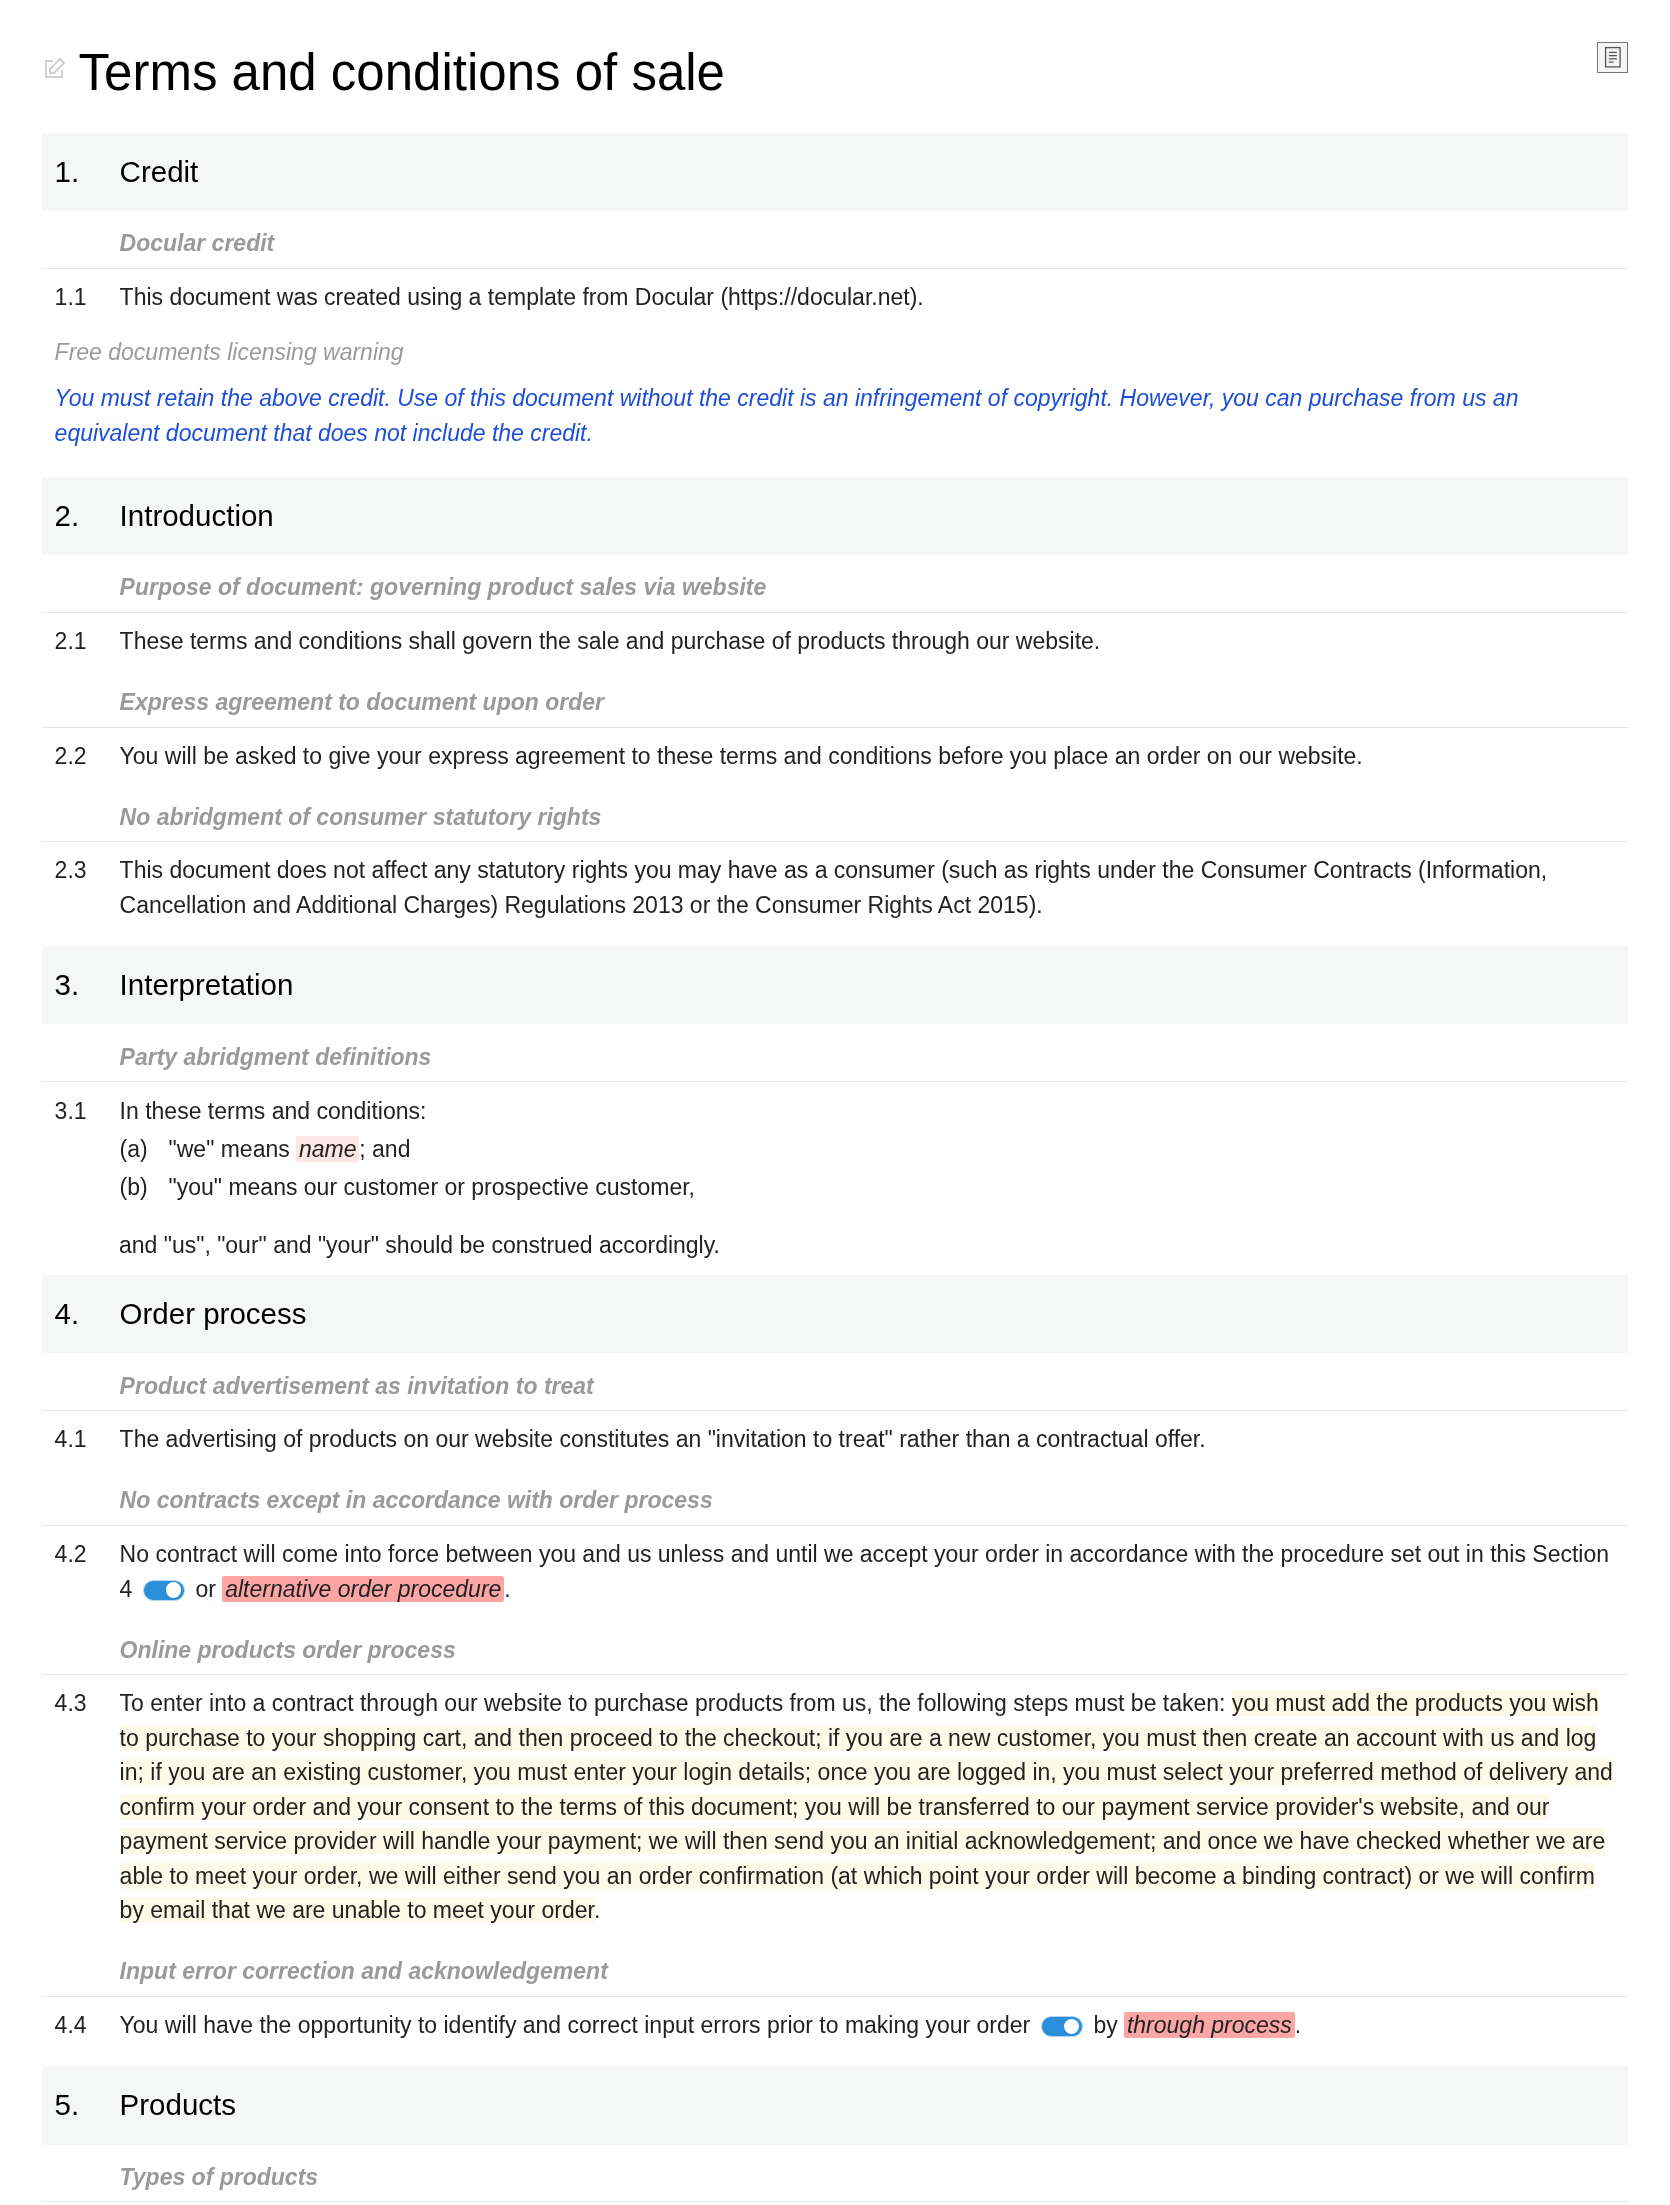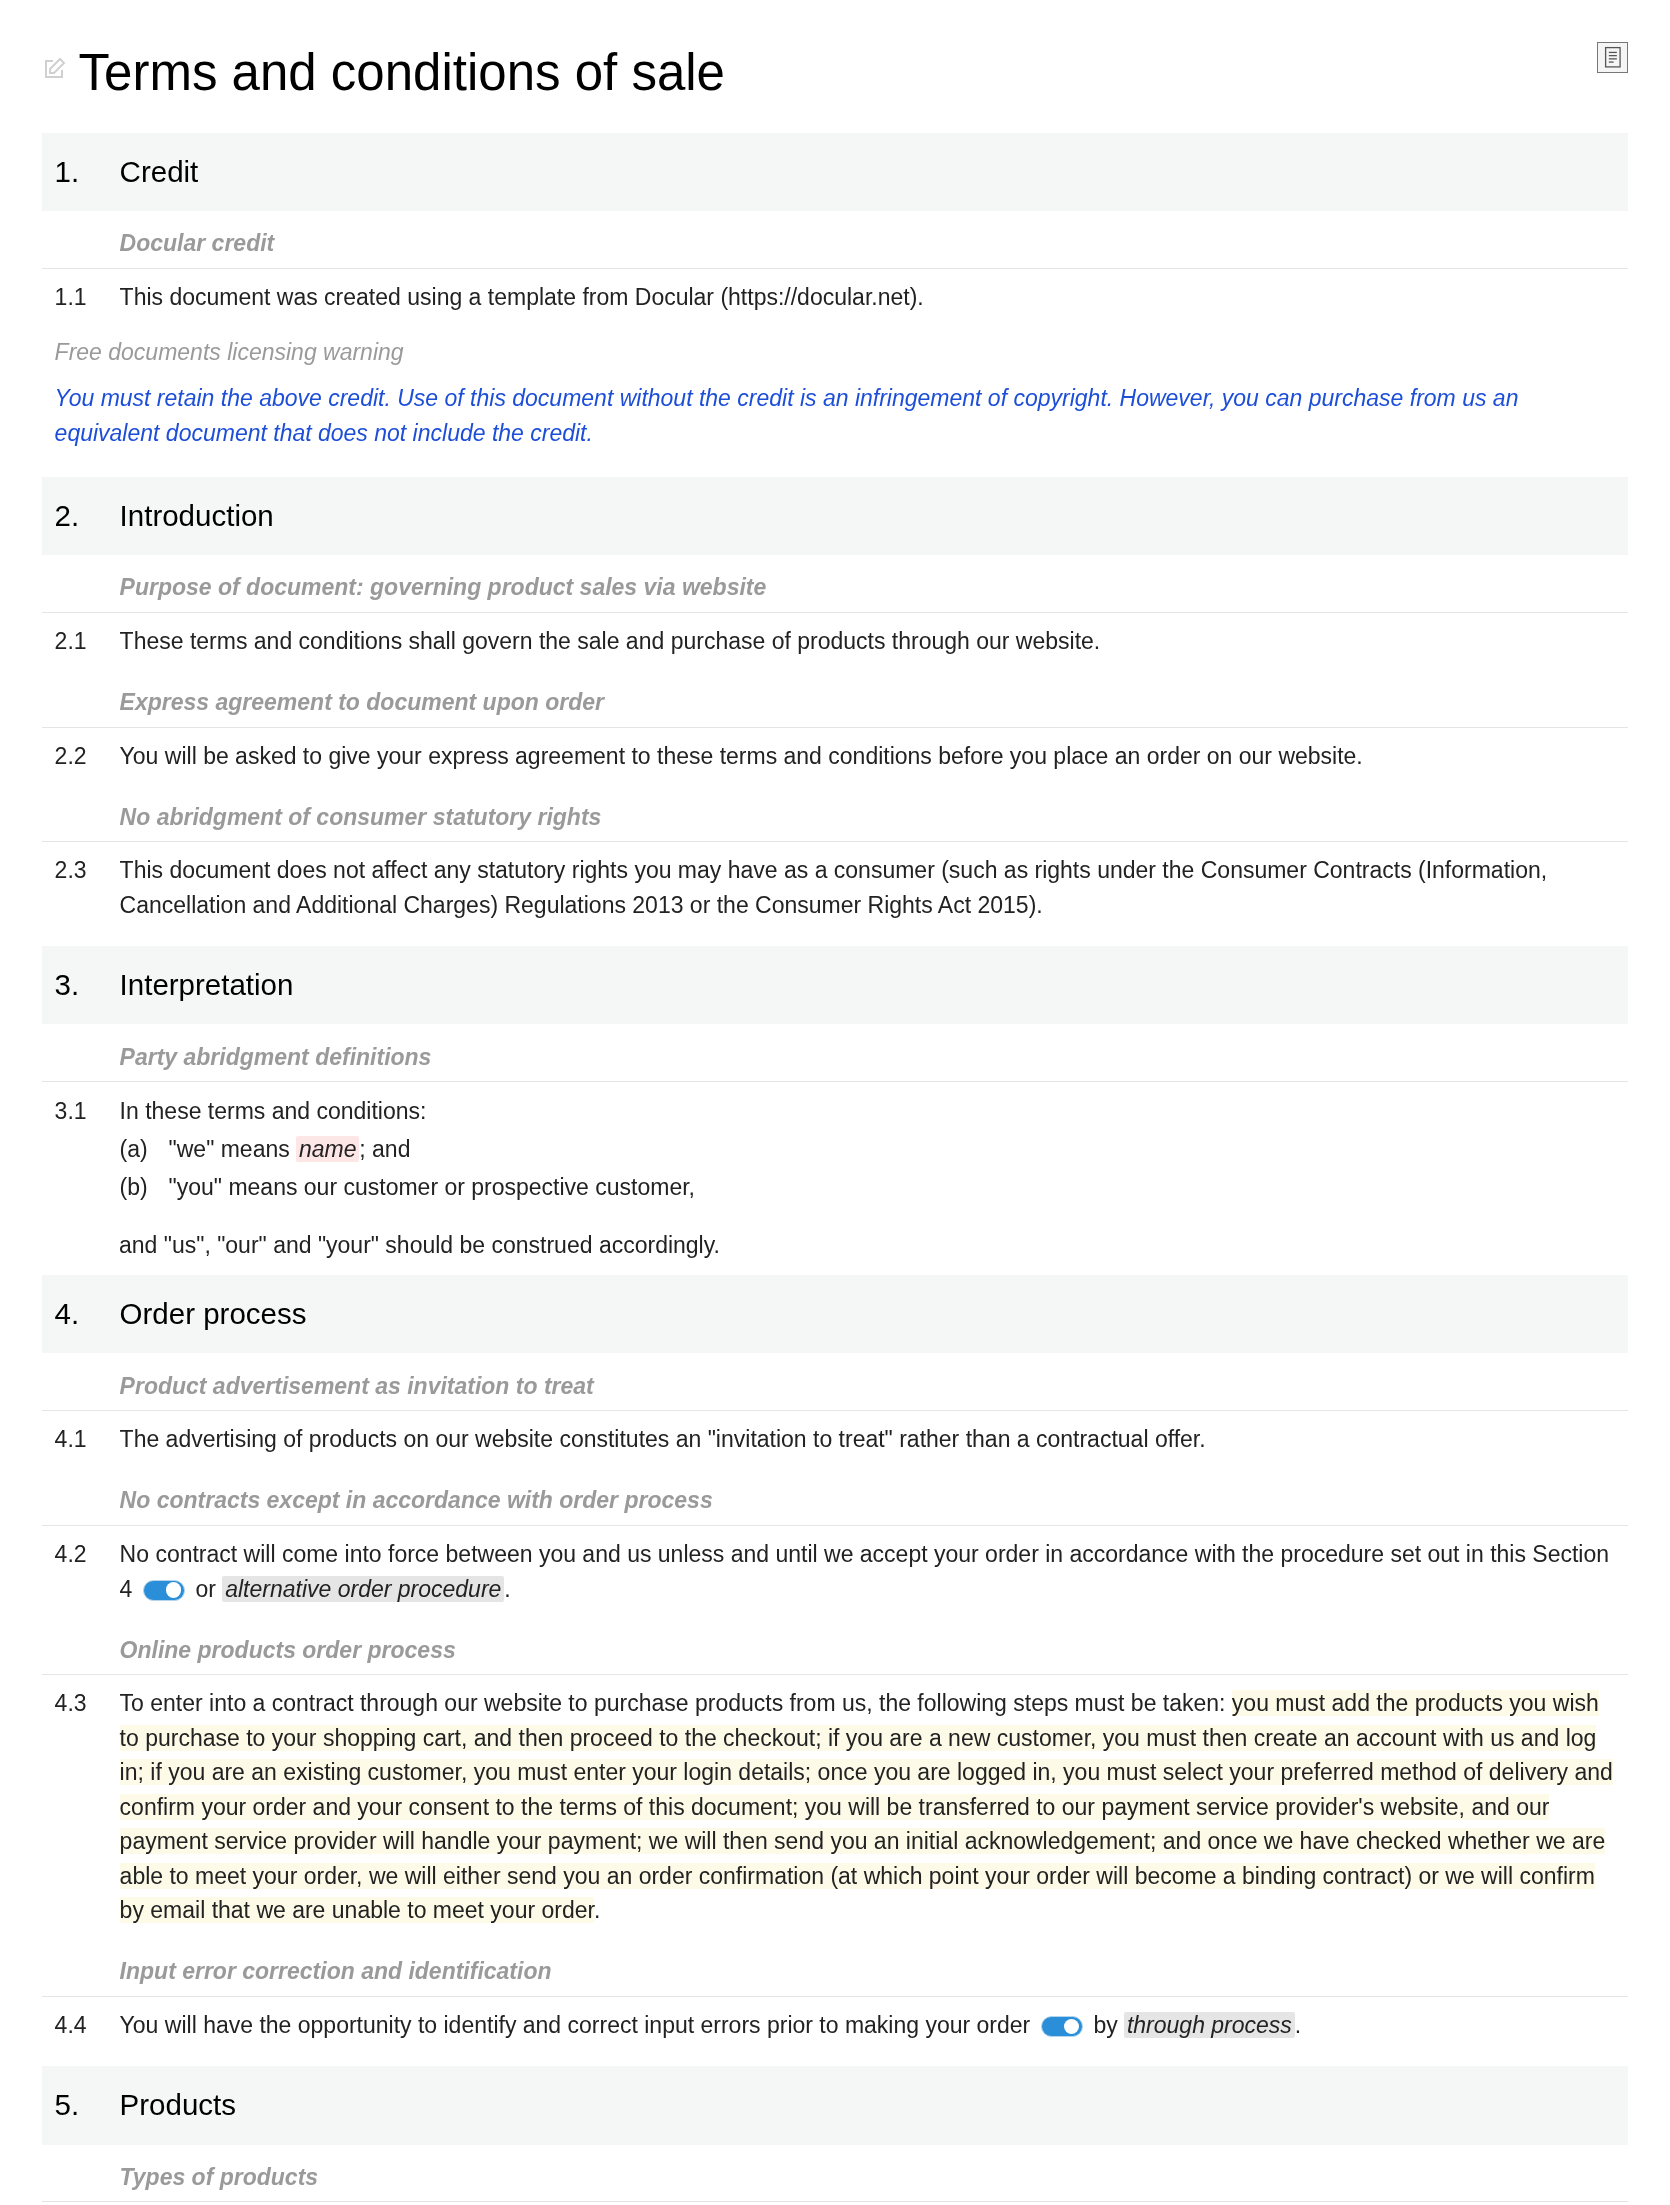--- a/index.html
+++ b/index.html
@@ -115,21 +115,21 @@
     flex-shrink: 0;
   }
   .placeholder-red {
     font-style: italic;
     background: #fde6e6;
     padding: 0 2.8px;
     border-radius: 2.1px;
   }
   .placeholder-blue {
     font-style: italic;
-    background: #e5e5e5;
+    background: #fca5a5;
     padding: 0 2.8px;
     border-radius: 2.1px;
   }
   .highlight-yellow {
     background: #fdfbe8;
   }
   .toggle {
     display: inline-block;
     width: 42px;
     height: 21px;
@@ -280,21 +280,21 @@
   <div class="note-text">Online products order process</div>
 </div>
 <div class="clause-row">
   <div class="clause-num">4.3</div>
   <div class="clause-body">
     <span>To enter into a contract through our website to purchase products from us, the following steps must be taken: </span><span class="highlight-yellow">you must add the products you wish to purchase to your shopping cart, and then proceed to the checkout; if you are a new customer, you must then create an account with us and log in; if you are an existing customer, you must enter your login details; once you are logged in, you must select your preferred method of delivery and confirm your order and your consent to the terms of this document; you will be transferred to our payment service provider's website, and our payment service provider will handle your payment; we will then send you an initial acknowledgement; and once we have checked whether we are able to meet your order, we will either send you an order confirmation (at which point your order will become a binding contract) or we will confirm by email that we are unable to meet your order</span><span>.</span>
   </div>
 </div>
 <div class="note-row">
   <div class="note-gutter"></div>
-  <div class="note-text">Input error correction and identification</div>
+  <div class="note-text">Input error correction and acknowledgement</div>
 </div>
 <div class="clause-row">
   <div class="clause-num">4.4</div>
   <div class="clause-body">
     <span>You will have the opportunity to identify and correct input errors prior to making your order</span>
     <span class="toggle"></span>
     <span> by </span><span class="placeholder-blue">through process</span><span>.</span>
   </div>
 </div>
 

